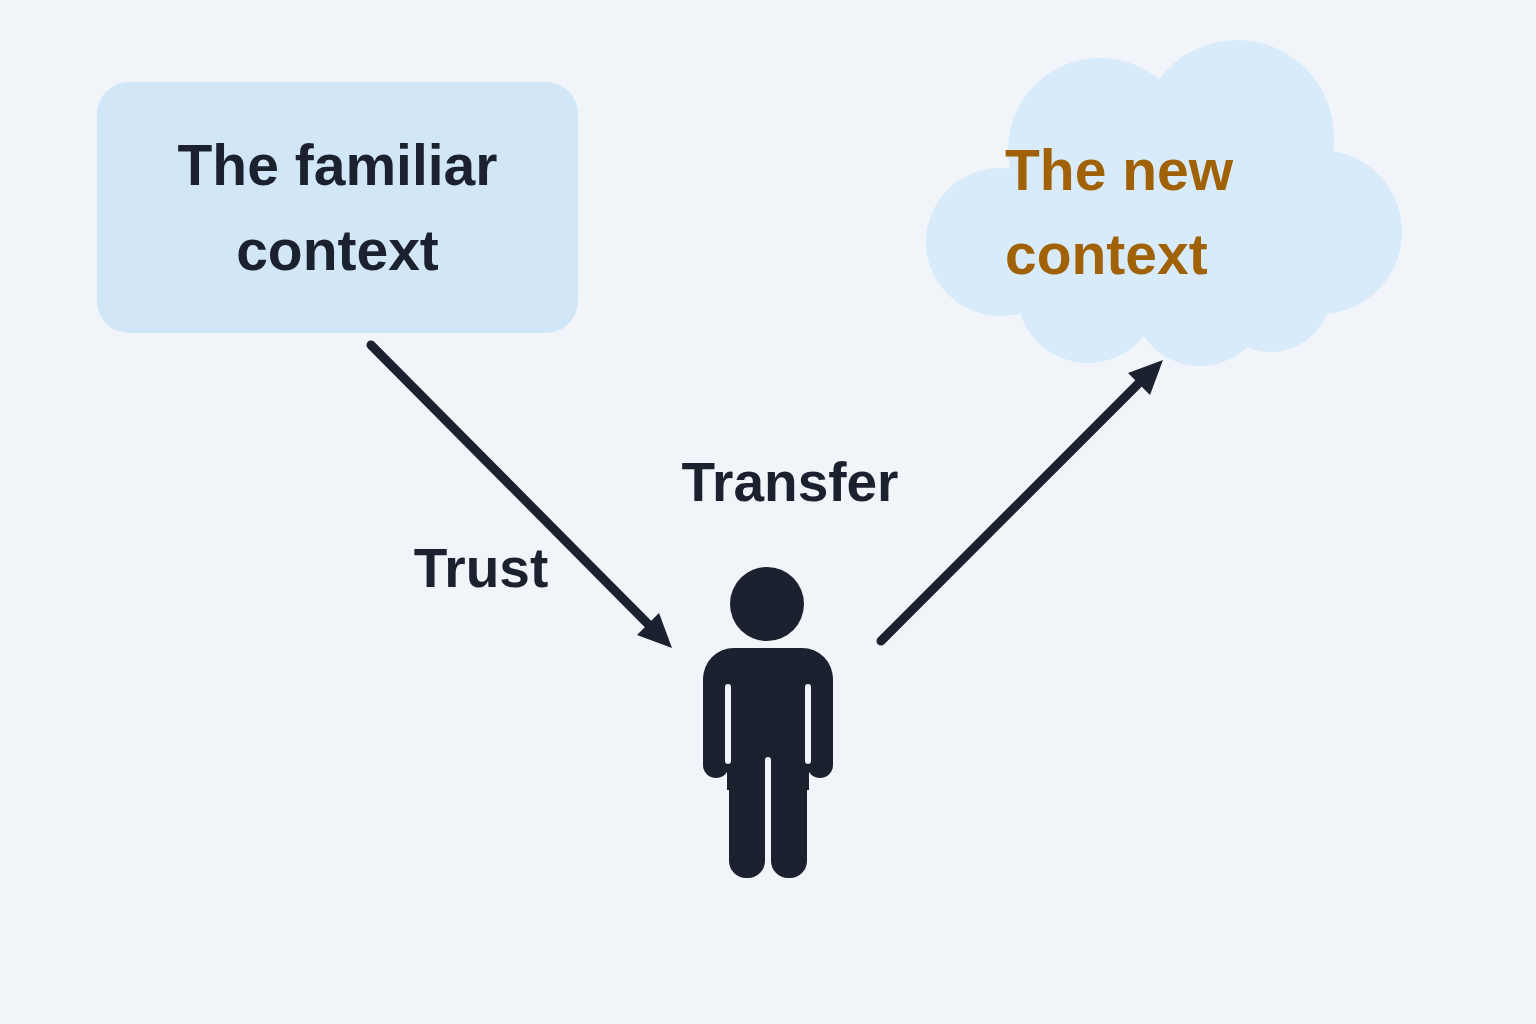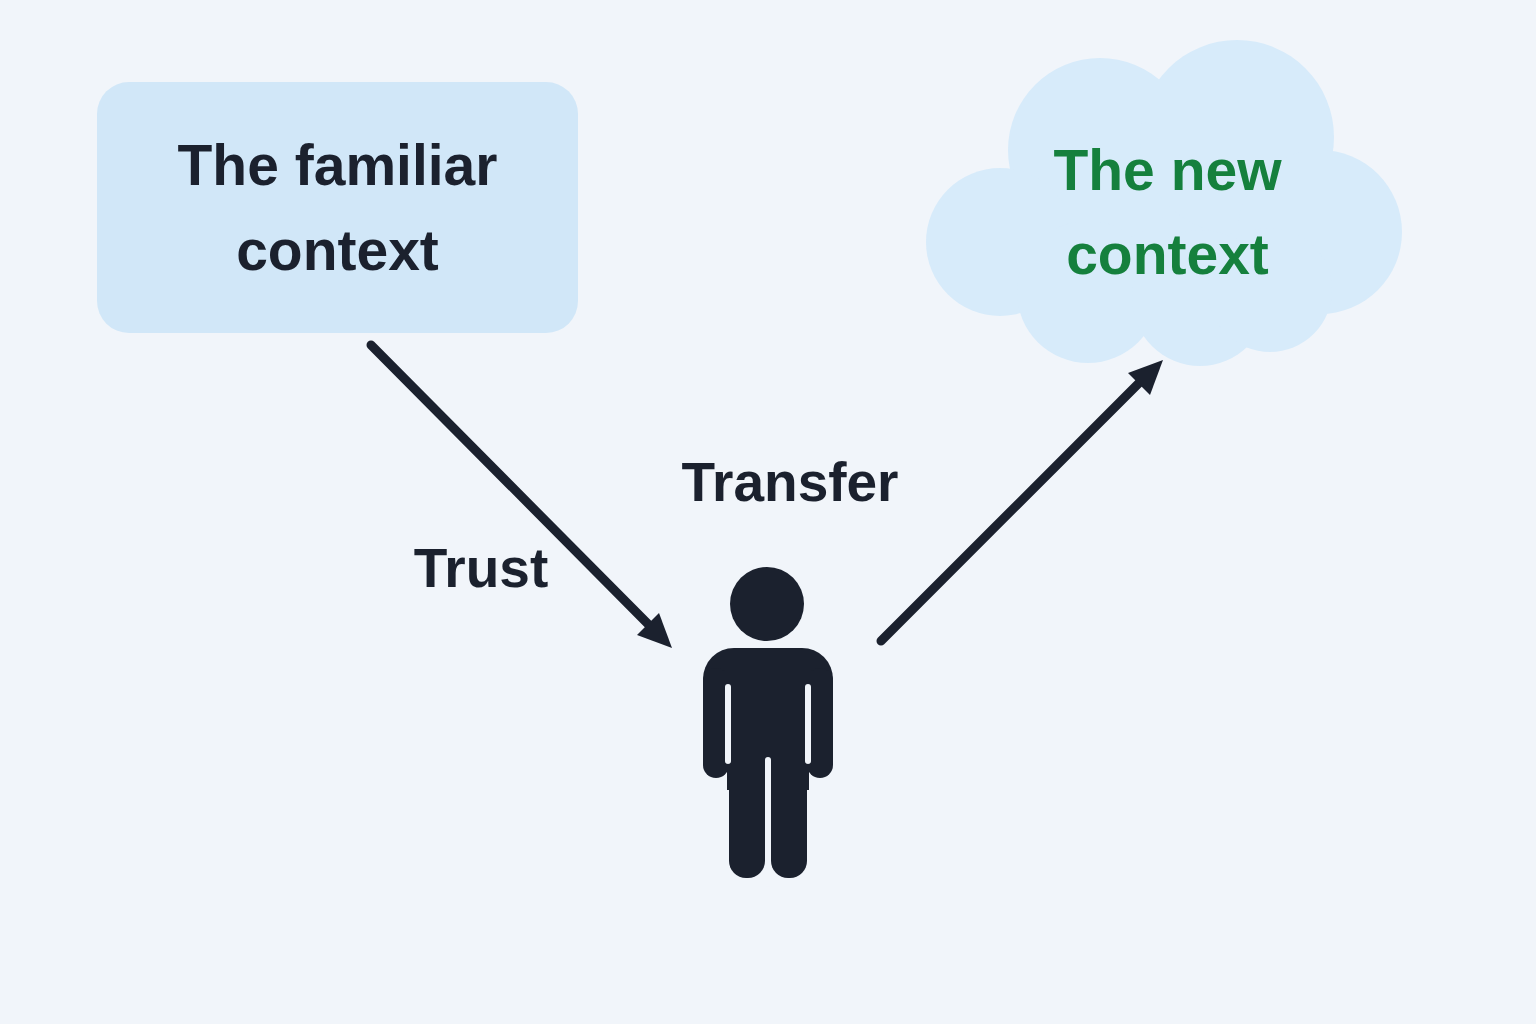--- a/index.html
+++ b/index.html
@@ -41,24 +41,24 @@
     left: 910px;
     top: 20px;
     width: 510px;
     height: 370px;
   }
   .cloud-label {
     position: absolute;
     left: 1005px;
     top: 128px;
     width: 325px;
-    text-align: center;
+    text-align: left;
     font-size: 57px;
     font-weight: bold;
-    color: #15803d;
+    color: #a16207;
     line-height: 1.48;
   }
   .arrow-layer {
     position: absolute;
     left: 0;
     top: 0;
     width: 1536px;
     height: 1024px;
   }
   .floating-label {

